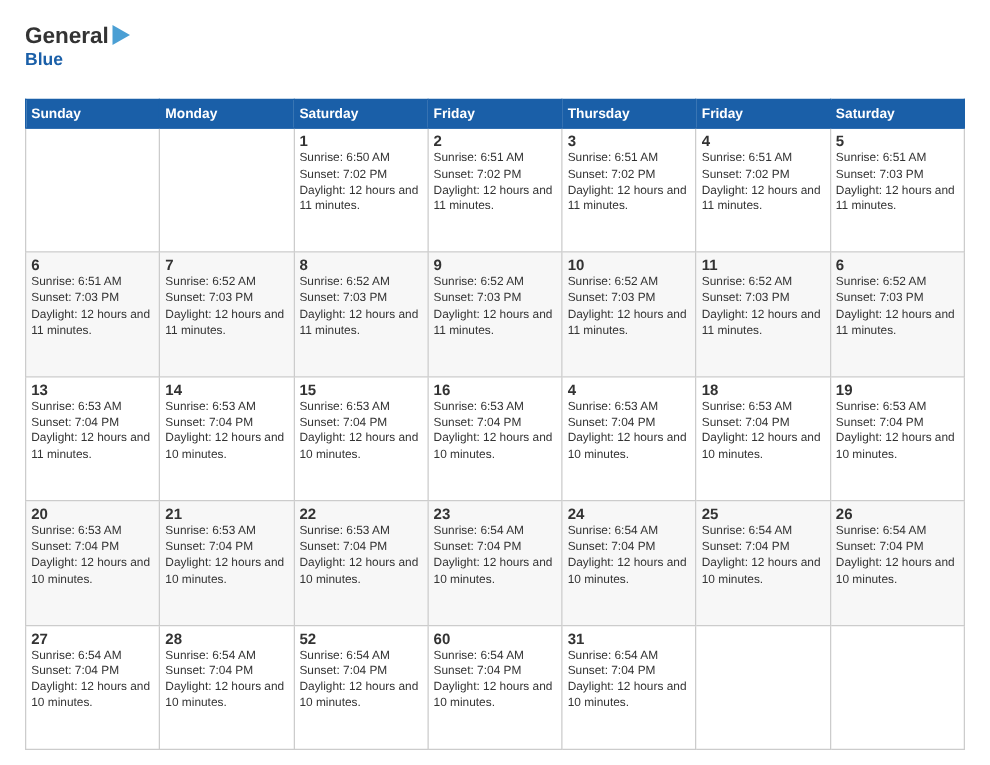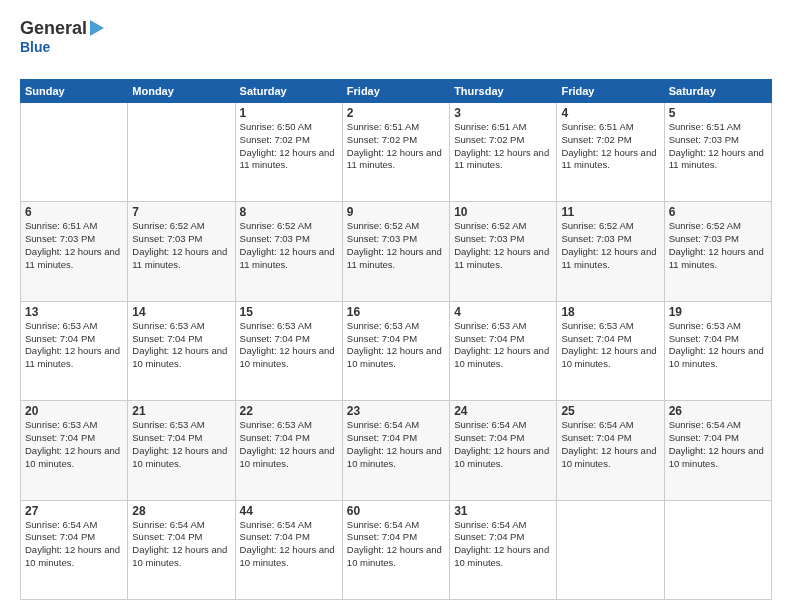--- a/index.html
+++ b/index.html
@@ -259,21 +259,21 @@
         <tr>
           <td>
           <span class="day-num">27</span>
           <span class="day-info">Sunrise: 6:54 AM<br>Sunset: 7:04 PM<br>Daylight: 12 hours and 10 minutes.</span>
         </td>
           <td>
           <span class="day-num">28</span>
           <span class="day-info">Sunrise: 6:54 AM<br>Sunset: 7:04 PM<br>Daylight: 12 hours and 10 minutes.</span>
         </td>
           <td>
-          <span class="day-num">44</span>
+          <span class="day-num">52</span>
           <span class="day-info">Sunrise: 6:54 AM<br>Sunset: 7:04 PM<br>Daylight: 12 hours and 10 minutes.</span>
         </td>
           <td>
           <span class="day-num">60</span>
           <span class="day-info">Sunrise: 6:54 AM<br>Sunset: 7:04 PM<br>Daylight: 12 hours and 10 minutes.</span>
         </td>
           <td>
           <span class="day-num">31</span>
           <span class="day-info">Sunrise: 6:54 AM<br>Sunset: 7:04 PM<br>Daylight: 12 hours and 10 minutes.</span>
         </td>

